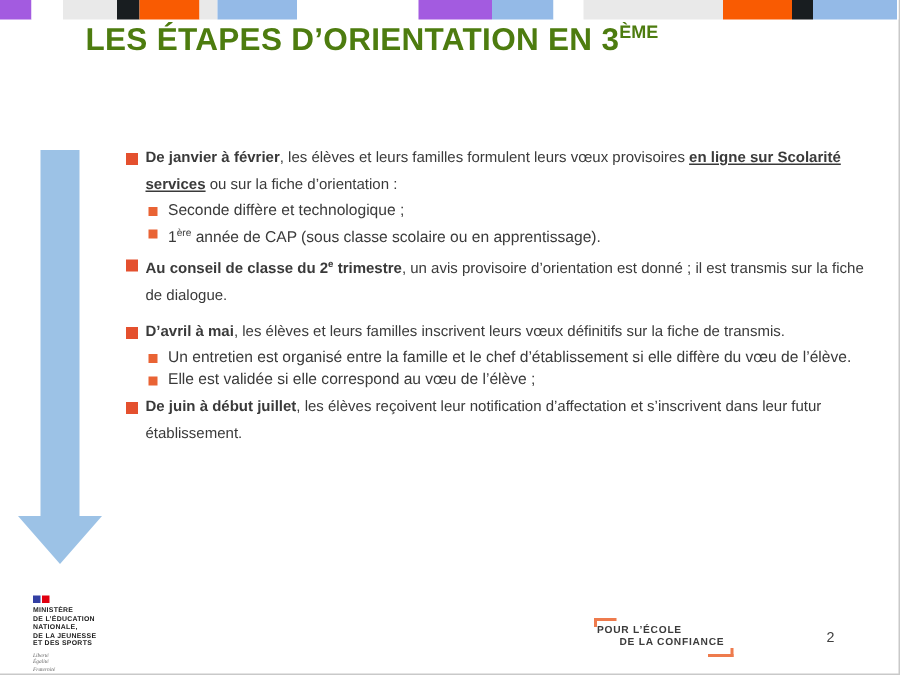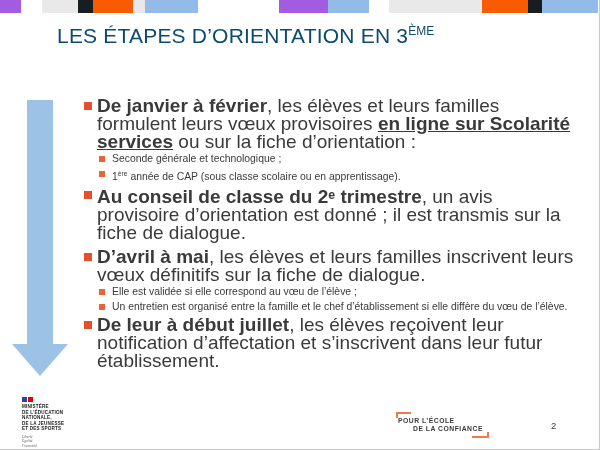--- a/index.html
+++ b/index.html
@@ -7,33 +7,33 @@
     position:relative;width:600px;height:450px;background:#ffffff;
     font-family:"Liberation Sans","DejaVu Sans",sans-serif;
     border-right:1px solid #c9c9c9;border-bottom:1px solid #c9c9c9;
     box-sizing:border-box;overflow:hidden;
   }
   
   .top-bar{position:absolute;left:0;top:0;width:600px;height:13px;display:flex;}
   .top-bar .seg{height:13px;flex:0 0 auto;}
   
   .title{
-    position:absolute;left:57px;top:24px;margin:0;
-    font-size:21px;font-weight:normal;color:#0c4a6e;letter-spacing:0.2px;white-space:nowrap;
+    position:absolute;left:57px;top:14px;margin:0;
+    font-size:21px;font-weight:bold;color:#4d7c0f;letter-spacing:0.2px;white-space:nowrap;
   }
   .title-sup{font-size:12px;vertical-align:8px;letter-spacing:0;}
   
   .arrow{position:absolute;left:12px;top:100px;width:56px;height:276px;}
   .arrow-shaft{position:absolute;left:15px;top:0;width:26px;height:244px;}
   .arrow-head{position:absolute;left:0;top:244px;width:0;height:0;
     border-left:28px solid transparent;border-right:28px solid transparent;border-top:32px solid #9cc2e6;}
   
   .content{position:absolute;left:84px;top:97px;width:492px;color:#3a3a3a;}
   .blk{position:relative;box-sizing:border-box;}
-  .blk.lvl1{padding-left:13px;font-size:19px;line-height:18px;margin:0 0 6px 0;}
+  .blk.lvl1{padding-left:13px;font-size:10px;line-height:18px;margin:0 0 6px 0;}
   .blk.lvl2{margin-left:15px;padding-left:13px;font-size:10.4px;line-height:14px;margin-bottom:1px;}
   .blk.lvl2 + .blk.lvl1{margin-top:2px;}
   .blk.lvl1 + .blk.lvl2{margin-top:-5px;}
   .sq{position:absolute;left:0;display:block;}
   .lvl1 > .sq{width:8px;height:8px;top:5px;}
   .lvl2 > .sq{width:6px;height:6px;top:4px;}
   .seg-b{font-weight:bold;}
   .seg-u{text-decoration:underline;}
   .seg-sup{font-size:65%;vertical-align:4px;}
   
@@ -78,27 +78,27 @@
 
   <h1 class="title"><span>LES ÉTAPES D’ORIENTATION EN 3</span><span class="title-sup">ÈME</span></h1>
 
   <div class="arrow">
     <div class="arrow-shaft" id="arrowShaft" style="background: rgb(156, 194, 230);"></div>
     <div class="arrow-head" id="arrowHead" style="border-top-color: rgb(156, 194, 230);"></div>
   </div>
 
   <div class="content" id="content">
       <div class="blk lvl1"><span class="sq" style="background: rgb(228, 80, 46);"></span><span class="seg-b">De janvier à février</span><span class="">, les élèves et leurs familles formulent leurs vœux provisoires </span><span class="seg-b seg-u">en ligne sur Scolarité services</span><span class=""> ou sur la fiche d’orientation :</span></div>
-      <div class="blk lvl2"><span class="sq" style="background: rgb(233, 99, 52);"></span><span class="">Seconde générale et technologique ;</span></div>
+      <div class="blk lvl2"><span class="sq" style="background: rgb(233, 99, 52);"></span><span class="">Seconde diffère et technologique ;</span></div>
       <div class="blk lvl2"><span class="sq" style="background: rgb(233, 99, 52);"></span><span class="">1</span><span class="seg-sup">ère</span><span class=""> année de CAP (sous classe scolaire ou en apprentissage).</span></div>
       <div class="blk lvl1"><span class="sq" style="background: rgb(228, 80, 46);"></span><span class="seg-b">Au conseil de classe du 2</span><span class="seg-b seg-sup">e</span><span class="seg-b"> trimestre</span><span class="">, un avis provisoire d’orientation est donné ; il est transmis sur la fiche de dialogue.</span></div>
-      <div class="blk lvl1"><span class="sq" style="background: rgb(228, 80, 46);"></span><span class="seg-b">D’avril à mai</span><span class="">, les élèves et leurs familles inscrivent leurs vœux définitifs sur la fiche de dialogue.</span></div>
+      <div class="blk lvl1"><span class="sq" style="background: rgb(228, 80, 46);"></span><span class="seg-b">D’avril à mai</span><span class="">, les élèves et leurs familles inscrivent leurs vœux définitifs sur la fiche de transmis.</span></div>
+      <div class="blk lvl2"><span class="sq" style="background: rgb(233, 99, 52);"></span><span class="">Un entretien est organisé entre la famille et le chef d’établissement si elle diffère du vœu de l’élève.</span></div>
       <div class="blk lvl2"><span class="sq" style="background: rgb(233, 99, 52);"></span><span class="">Elle est validée si elle correspond  au vœu de l’élève ;</span></div>
-      <div class="blk lvl2"><span class="sq" style="background: rgb(233, 99, 52);"></span><span class="">Un entretien est organisé entre la famille et le chef d’établissement si elle diffère du vœu de l’élève.</span></div>
-      <div class="blk lvl1"><span class="sq" style="background: rgb(228, 80, 46);"></span><span class="seg-b">De leur à début juillet</span><span class="">, les élèves reçoivent leur notification d’affectation et s’inscrivent dans leur futur établissement.</span></div>
+      <div class="blk lvl1"><span class="sq" style="background: rgb(228, 80, 46);"></span><span class="seg-b">De juin à début juillet</span><span class="">, les élèves reçoivent leur notification d’affectation et s’inscrivent dans leur futur établissement.</span></div>
     </div>
 
   <div class="ministry">
     <div class="flag">
       <i id="flagBlue" style="background: rgb(51, 63, 163);"></i>
       <i id="flagRed" style="background: rgb(225, 0, 15);"></i>
     </div>
     <div class="min-line">MINISTÈRE</div>
     <div class="min-line">DE L’ÉDUCATION</div>
     <div class="min-line">NATIONALE,</div>

